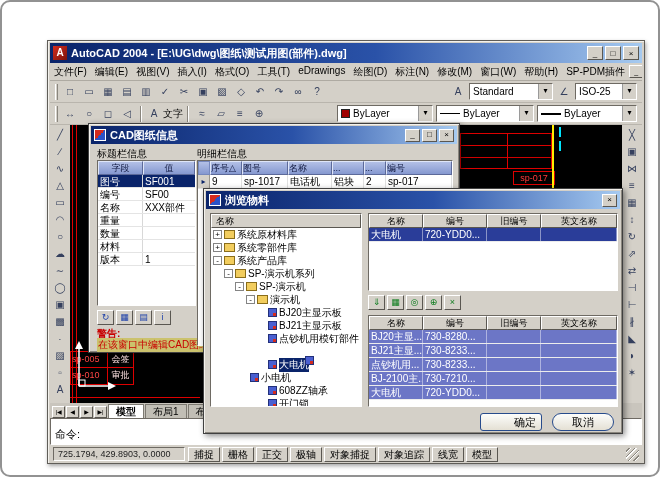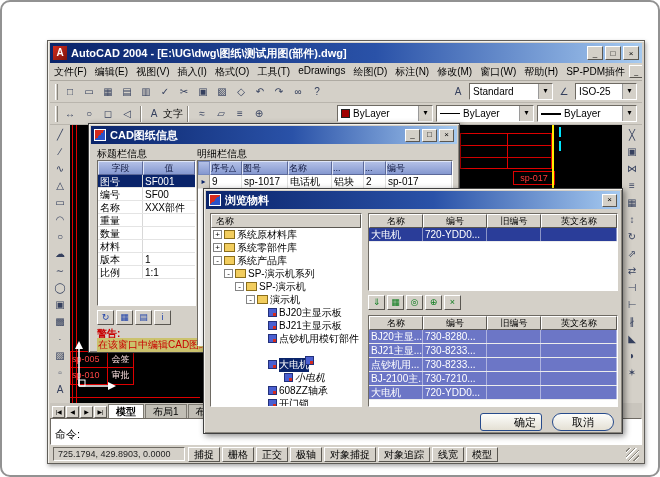--- a/index.html
+++ b/index.html
@@ -445,24 +445,20 @@
               <span></span>
           </div>
             <div class="ft-row">
             <span>材料</span>
               <span></span>
           </div>
             <div class="ft-row">
             <span>版本</span>
               <span>1</span>
           </div>
-            <div class="ft-row">
-            <span>比例</span>
-              <span>1:1</span>
-          </div>
           </div>
       </div>
       <div class="cad-tools">
 
       <button class="mini-btn">↻</button>
           <button class="mini-btn">▦</button>
           <button class="mini-btn">▤</button>
           <button class="mini-btn">i</button>
         </div>
       <div class="warn-title">警告:</div>
@@ -559,21 +555,21 @@
             <div class="tree-item leaf" style="padding-left: 46px; flex-direction: column;">
             <span class="expand"></span>
             <span class="node-icon"></span>
             <span class="node-label">BJ-2100主板单元</span>
           </div>
             <div class="tree-item selected leaf" style="padding-left: 46px;">
             <span class="expand"></span>
             <span class="node-icon"></span>
             <span class="node-label">大电机</span>
           </div>
-            <div class="tree-item leaf" style="padding-left: 62px; font-style: italic;">
+            <div class="tree-item leaf" style="padding-left: 28px;">
             <span class="expand"></span>
             <span class="node-icon"></span>
             <span class="node-label">小电机</span>
           </div>
             <div class="tree-item leaf" style="padding-left: 46px;">
             <span class="expand"></span>
             <span class="node-icon"></span>
             <span class="node-label">608ZZ轴承</span>
           </div>
             <div class="tree-item leaf" style="padding-left: 46px;">

